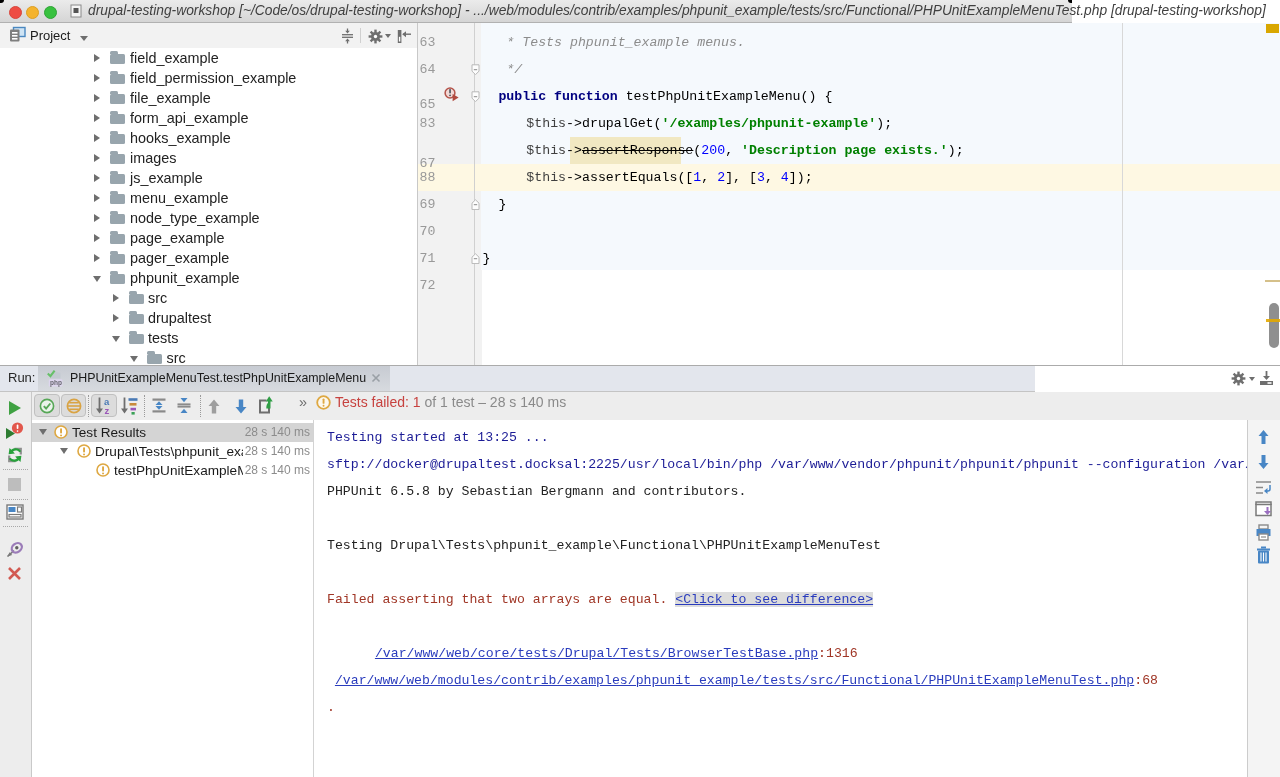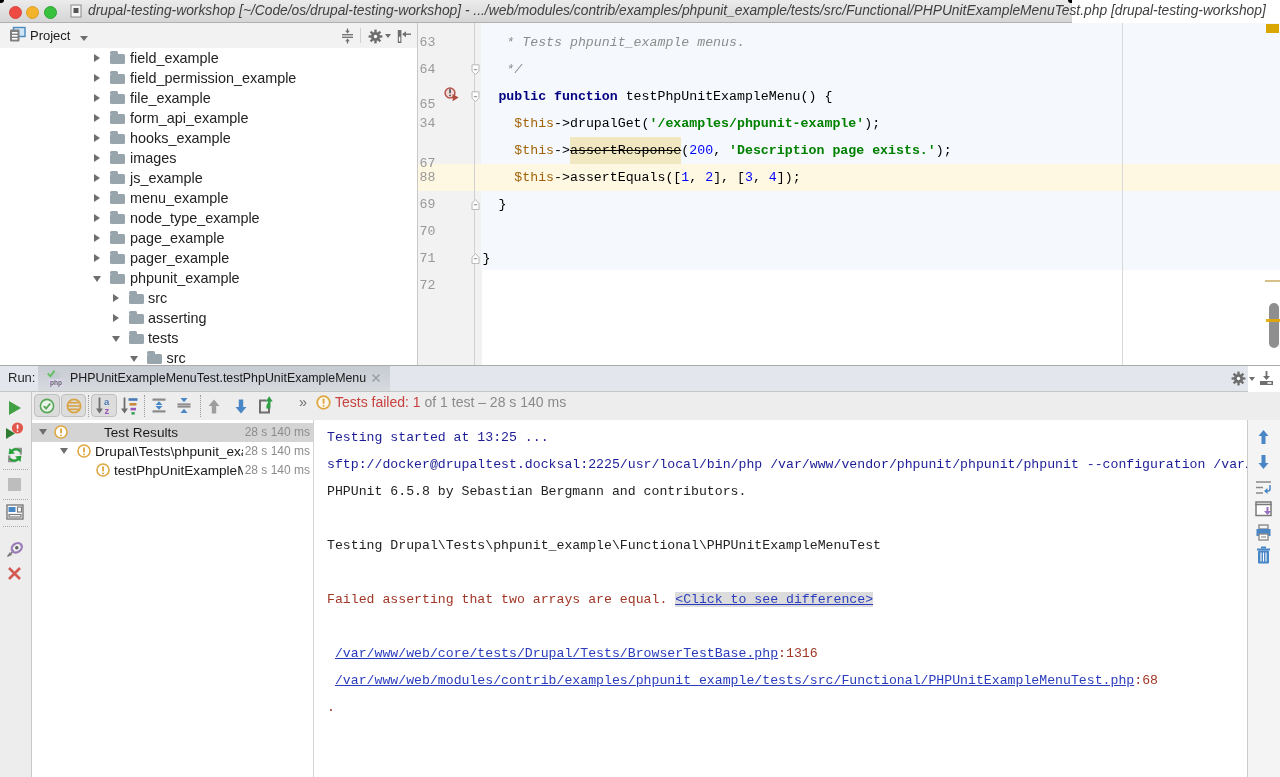--- a/index.html
+++ b/index.html
@@ -26,25 +26,25 @@
 #foldline{left:474px;top:23px;width:1px;height:342px;background:#d0d0d0;}
 #line68band{left:418px;top:164px;width:862px;height:26.5px;background:#fef8e3;}
 #deprbg{left:569.5px;top:137px;width:111px;height:26.5px;background:#f1e8c2;}
 #rmargin{left:1122px;top:23px;width:1px;height:342px;background:#d8d8d8;}
 .lnum{position:absolute;width:30px;text-align:right;font-family:"Liberation Mono",monospace;font-size:13.25px;color:#999;line-height:27px;}
 .cl{position:absolute;left:482.5px;font-family:"Liberation Mono",monospace;font-size:13.25px;line-height:27px;color:#000;white-space:pre;}
 .kw{color:#000080;font-weight:bold;}
 .cmt{color:#8c8c8c;font-style:italic;}
 .str{color:#008000;font-weight:bold;}
 .num{color:#0000ff;}
-.this{color:#a16207;}
+.this{color:#404040;margin-left:12px;}
 .strike{text-decoration:line-through;text-align:right;}
 
 #run-topborder{left:0;top:365px;width:1280px;height:1px;background:#ababab;}
-#run-header{left:0;top:366px;width:1248px;height:25px;background:#e3e6ed;border-bottom:1px solid #c4c4c4;}
+#run-header{left:0;top:366px;width:1035px;height:25px;background:#e3e6ed;border-bottom:1px solid #c4c4c4;}
 #run-label{position:absolute;left:8px;top:4px;font-size:13px;color:#262626;}
 #run-tab{position:absolute;left:38px;top:0;width:352px;height:25px;background:linear-gradient(#c7cbd2,#d7dadf);}
 #run-tab-text{position:absolute;left:70px;top:4.5px;font-size:12.4px;color:#1a1a1a;white-space:pre;}
 #toolbar{left:0;top:392px;width:1280px;height:28px;background:#ededed;}
 #lstrip{left:0;top:392px;width:31px;height:385px;background:#ededed;border-right:1px solid #c9c9c9;}
 #ttree{left:32px;top:420px;width:281px;height:357px;background:#fff;}
 #tdivider{left:313px;top:420px;width:1px;height:357px;background:#d3d3d3;}
 #console{left:314px;top:420px;width:933px;height:357px;background:#fff;overflow:hidden;}
 #rstrip{left:1247px;top:420px;width:33px;height:357px;background:#f4f4f4;border-left:1px solid #cccccc;}
 .con-line{position:absolute;left:13px;font-family:"Liberation Mono",monospace;font-size:13.2px;line-height:27px;white-space:pre;}
@@ -153,41 +153,41 @@
   <div class="folder" style="left:110px;top:205.5px;"></div>
   <div class="trow" style="left:130px;top:200px;">pager_example</div>
   <div class="arrow-d" style="left:93px;top:227.5px;"></div>
   <div class="folder" style="left:110px;top:225.5px;"></div>
   <div class="trow" style="left:130px;top:220px;">phpunit_example</div>
   <div class="arrow-r" style="left:112.5px;top:245.5px;"></div>
   <div class="folder" style="left:128.5px;top:245.5px;"></div>
   <div class="trow" style="left:148px;top:240px;">src</div>
   <div class="arrow-r" style="left:112.5px;top:265.5px;"></div>
   <div class="folder" style="left:128.5px;top:265.5px;"></div>
-  <div class="trow" style="left:148px;top:260px;">asserting</div>
+  <div class="trow" style="left:148px;top:260px;">drupaltest</div>
   <div class="arrow-d" style="left:111.5px;top:287.5px;"></div>
   <div class="folder" style="left:128.5px;top:285.5px;"></div>
   <div class="trow" style="left:148px;top:280px;">tests</div>
   <div class="arrow-d" style="left:129.5px;top:307.5px;"></div>
   <div class="folder" style="left:147px;top:305.5px;"></div>
   <div class="trow" style="left:166.5px;top:300px;">src</div>
 </div>
 <div class="abs" id="proj-divider"></div>
 
 <div class="abs" id="gutter"></div>
 <div class="abs" id="editor-blue"></div>
 <div class="abs" id="line68band"></div>
 <div class="abs" id="deprbg"></div>
 <div class="abs" id="foldline"></div>
 <div class="abs" id="rmargin"></div>
 <div id="code-lines">
   <div class="lnum" style="left:405.5px;top:29px;">63</div>
   <div class="lnum" style="left:405.5px;top:56px;">64</div>
   <div class="lnum" style="left:405.5px;top:91px;">65</div>
-  <div class="lnum" style="left:405.5px;top:110px;">34</div>
+  <div class="lnum" style="left:405.5px;top:110px;">83</div>
   <div class="lnum" style="left:405.5px;top:150px;">67</div>
   <div class="lnum" style="left:405.5px;top:164px;">88</div>
   <div class="lnum" style="left:405.5px;top:191px;">69</div>
   <div class="lnum" style="left:405.5px;top:218px;">70</div>
   <div class="lnum" style="left:405.5px;top:245px;">71</div>
   <div class="lnum" style="left:405.5px;top:272px;">72</div>
   <div class="cl" style="top:29px;"><span class="cmt">   * Tests phpunit_example menus.</span></div>
   <div class="cl" style="top:56px;"><span class="cmt">   */</span></div>
   <div class="cl" style="top:83px;">  <span class="kw">public function</span> testPhpUnitExampleMenu() {</div>
   <div class="cl" style="top:110px;">    <span class="this">$this</span>-&gt;drupalGet(<span class="str">'/examples/phpunit-example'</span>);</div>
@@ -306,21 +306,21 @@
 <path d="M2 2 L13 13 M13 2 L2 13" stroke="#d25a52" stroke-width="2.6"></path>
     </svg>
 <div class="abs" id="ttree">
   <div class="sel-row"></div>
   <div class="arrow-d" style="left:7px;top:9px;"></div>
   <svg class="abs" style="left:22px;top:5px;" width="14" height="14" viewBox="0 0 14 14">
 <circle cx="7" cy="7" r="6" fill="#fff" stroke="#dea842" stroke-width="1.6"></circle>
 <rect x="6.1" y="3.2" width="1.9" height="5.2" rx="0.9" fill="#dea842"></rect>
 <rect x="6.1" y="9.4" width="1.9" height="1.9" rx="0.9" fill="#dea842"></rect>
 </svg>
-  <div class="ttxt" style="left:40px;top:3px;line-height:19px;margin-left:32px;">Test Results</div>
+  <div class="ttxt" style="left:40px;top:3px;line-height:19px;">Test Results</div>
   <div class="ttime" style="top:3px;line-height:19px;">28 s 140 ms</div>
   <div class="arrow-d" style="left:28px;top:28px;"></div>
   <svg class="abs" style="left:45px;top:24px;" width="14" height="14" viewBox="0 0 14 14">
 <circle cx="7" cy="7" r="6" fill="#fff" stroke="#dea842" stroke-width="1.6"></circle>
 <rect x="6.1" y="3.2" width="1.9" height="5.2" rx="0.9" fill="#dea842"></rect>
 <rect x="6.1" y="9.4" width="1.9" height="1.9" rx="0.9" fill="#dea842"></rect>
 </svg>
   <div class="ttxt" style="left:63px;top:22px;line-height:19px;width:148px;overflow:hidden;">Drupal\Tests\phpunit_exa</div>
   <div class="ttime" style="top:22px;line-height:19px;">28 s 140 ms</div>
   <svg class="abs" style="left:64px;top:43px;" width="14" height="14" viewBox="0 0 14 14">
@@ -331,21 +331,21 @@
   <div class="ttxt" style="left:82px;top:41px;line-height:19px;width:129px;overflow:hidden;">testPhpUnitExampleMenu</div>
   <div class="ttime" style="top:41px;line-height:19px;">28 s 140 ms</div>
 </div>
 <div class="abs" id="tdivider"></div>
 <div class="abs" id="console">
   <div class="con-line navy" style="top:4px;">Testing started at 13:25 ...</div>
   <div class="con-line navy" style="top:31px;">sftp://docker@drupaltest.docksal:2225/usr/local/bin/php /var/www/vendor/phpunit/phpunit/phpunit --configuration /var/www/web/core/phpunit.xml.dist</div>
   <div class="con-line blk" style="top:58px;">PHPUnit 6.5.8 by Sebastian Bergmann and contributors.</div>
   <div class="con-line " style="top:166px;"><span class="errred">Failed asserting that two arrays are equal. </span><span class="clink" style="background:#dcdcdc;">&lt;Click to see difference&gt;</span></div>
   <div class="con-line blk" style="top:112px;">Testing Drupal\Tests\phpunit_example\Functional\PHPUnitExampleMenuTest</div>
-  <div class="con-line " style="top:220px;"> <span class="clink">/var/www/web/core/tests/Drupal/Tests/BrowserTestBase.php</span><span class="errred">:1316</span></div>
+  <div class="con-line " style="top:220px;margin-left:40px;"> <span class="clink">/var/www/web/core/tests/Drupal/Tests/BrowserTestBase.php</span><span class="errred">:1316</span></div>
   <div class="con-line " style="top:247px;"> <span class="clink">/var/www/web/modules/contrib/examples/phpunit_example/tests/src/Functional/PHPUnitExampleMenuTest.php</span><span class="errred">:68</span></div>
   <div class="con-line errred" style="top:274px;">.</div>
 </div>
 <div class="abs" id="rstrip"></div>
 <svg class="abs" style="left:1256px;top:429px;" width="15" height="16" viewBox="0 0 15 16">
 <path d="M7.5 1 L2.5 7 L5.5 7 L5.5 15 L9.5 15 L9.5 7 L12.5 7 Z" fill="#4886c5"></path>
     </svg>
 <svg class="abs" style="left:1256px;top:454px;" width="15" height="16" viewBox="0 0 15 16">
 <path d="M7.5 15 L2.5 9 L5.5 9 L5.5 1 L9.5 1 L9.5 9 L12.5 9 Z" fill="#4886c5"></path>
     </svg>

